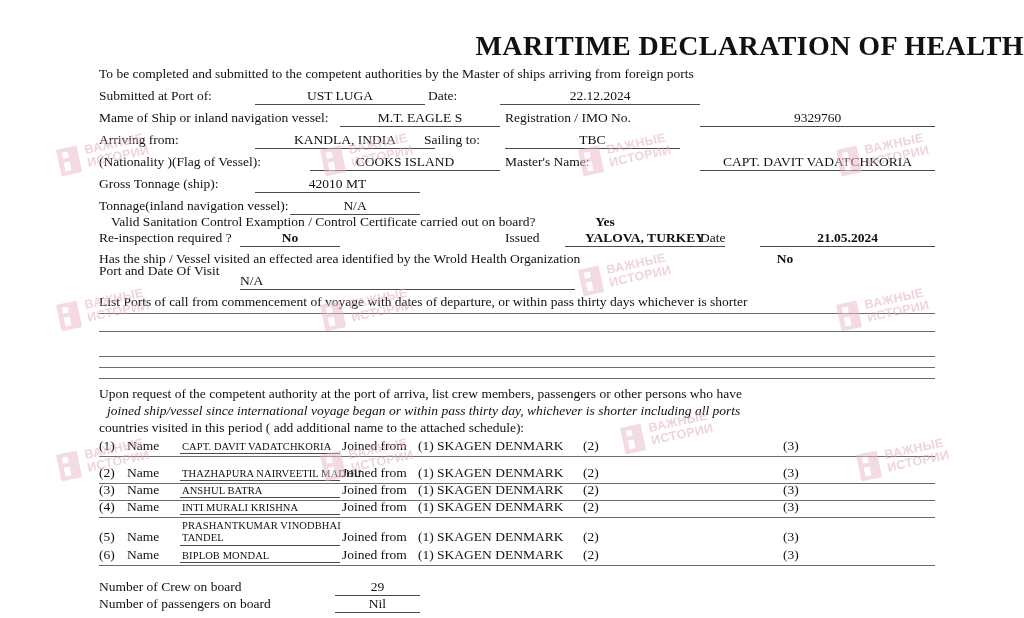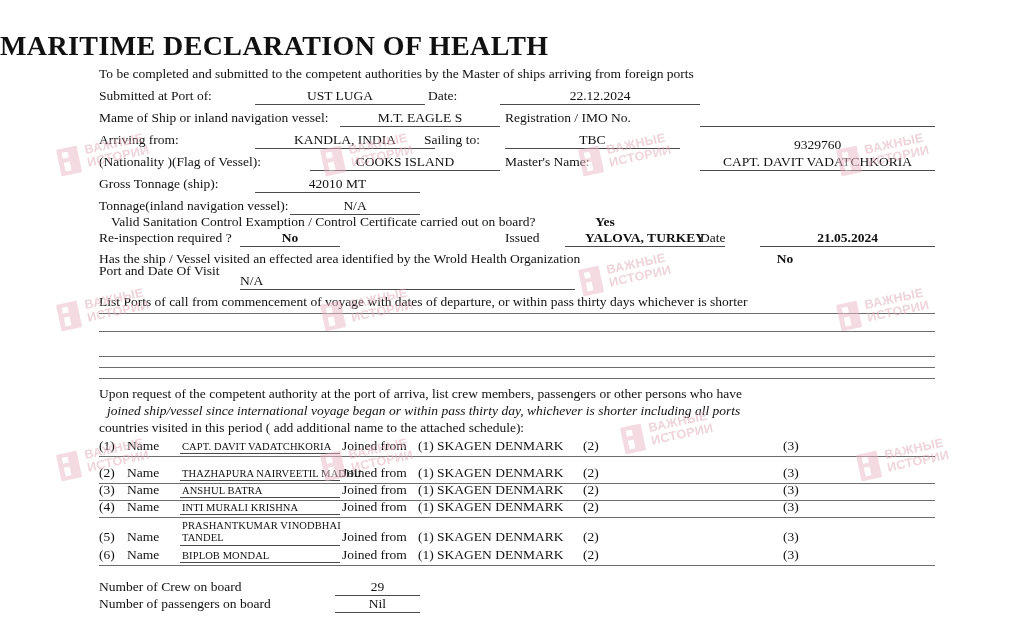--- a/index.html
+++ b/index.html
@@ -72,21 +72,21 @@
   .doc {
     position: absolute;
     inset: 0;
     z-index: 2;
   }
   .title {
     position: absolute;
     top: 30px;
     left: 0;
     width: 1024px;
-    text-align: left;
+    text-align: right;
     font-size: 28px;
     font-weight: bold;
     letter-spacing: 0.4px;
   }
   .subtitle {
     position: absolute;
     top: 66px;
     left: 99px;
     font-size: 13.5px;
   }
@@ -131,21 +131,21 @@
   <div class="val" style="top:88px;left:255px;width:170px;">UST LUGA</div>
   <div class="ul" style="top:104px;left:255px;width:170px;"></div>
   <div class="lbl" style="top:88px;left:428px;">Date:</div>
   <div class="val" style="top:88px;left:500px;width:200px;">22.12.2024</div>
   <div class="ul" style="top:104px;left:500px;width:200px;"></div>
 
   <div class="lbl" style="top:110px;left:99px;">Mame of Ship or inland navigation vessel:</div>
   <div class="val" style="top:110px;left:340px;width:160px;">M.T. EAGLE S</div>
   <div class="ul" style="top:126px;left:340px;width:160px;"></div>
   <div class="lbl" style="top:110px;left:505px;">Registration / IMO No.</div>
-  <div class="val" style="top:110px;left:700px;width:235px;margin-top:27px;">9329760</div>
+  <div class="val" style="top:110px;left:700px;width:235px;">9329760</div>
   <div class="ul" style="top:126px;left:700px;width:235px;"></div>
 
   <div class="lbl" style="top:132px;left:99px;">Arriving from:</div>
   <div class="val" style="top:132px;left:255px;width:180px;">KANDLA, INDIA</div>
   <div class="ul" style="top:148px;left:255px;width:180px;"></div>
   <div class="lbl" style="top:132px;left:424px;">Sailing to:</div>
   <div class="val" style="top:132px;left:505px;width:175px;">TBC</div>
   <div class="ul" style="top:148px;left:505px;width:175px;"></div>
 
   <div class="lbl" style="top:154px;left:99px;">(Nationality )(Flag of Vessel):</div>

